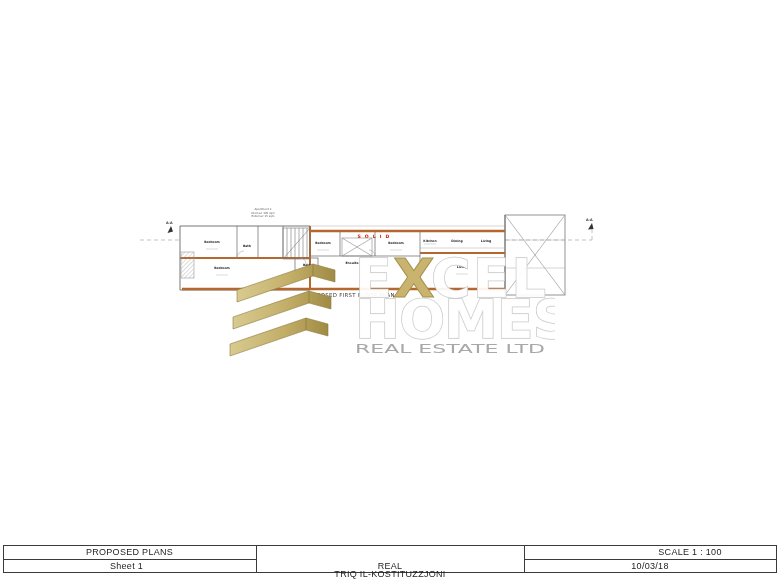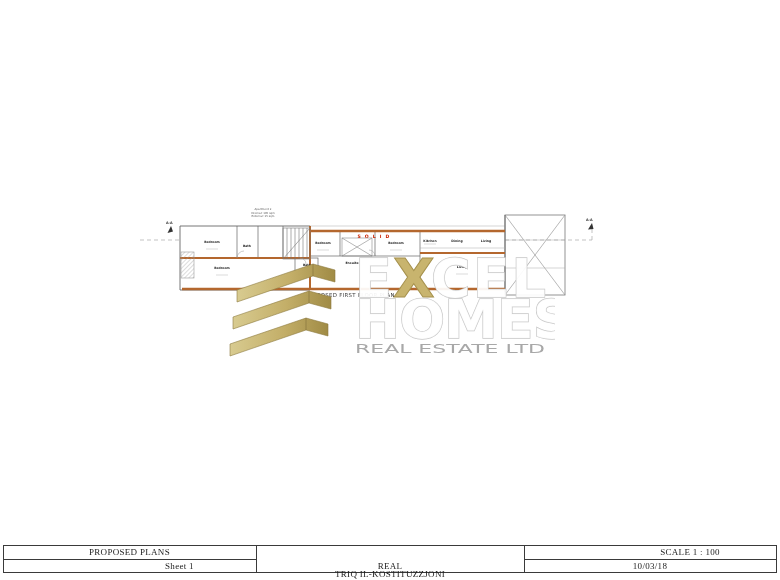--- a/index.html
+++ b/index.html
@@ -4,21 +4,21 @@
 <style>
   html,body{margin:0;padding:0;background:#ffffff;}
   #canvas{
     position:relative;width:780px;height:580px;background:#ffffff;overflow:hidden;
     font-family:"Liberation Sans",sans-serif;
   }
   .abs{position:absolute;}
   .tb-line{position:absolute;background:#3a3a3a;}
   .tb-cell{
     position:absolute;display:flex;align-items:center;justify-content:center;
-    font-family:Liberation Serif, serif;font-size:9px;color:#1d1d1d;letter-spacing:0.3px;
+    font-family:Liberation Sans, sans-serif;font-size:9px;color:#1d1d1d;letter-spacing:0.3px;
   }
   svg text{font-family:"DejaVu Sans","Liberation Sans",sans-serif;}
   .plan-label{fill:#222222;font-size:3.1px;}
   .dim-mark{stroke:#b5b5b5;stroke-width:0.5;}
   .wm-letter{font-weight:bold;font-size:54px;paint-order:stroke;
     stroke:#c8c8c8;stroke-width:1.4px;fill:rgba(255,255,255,0.93);}
 </style>
 </head>
 <body>
 
@@ -168,21 +168,21 @@
     <div class="tb-line" style="left:3px;top:545px;width:774px;height:1px;"></div>
     <div class="tb-line" style="left:3px;top:572px;width:774px;height:1px;"></div>
     <div class="tb-line" style="left:3px;top:559px;width:253px;height:1px;"></div>
     <div class="tb-line" style="left:524px;top:559px;width:253px;height:1px;"></div>
     <div class="tb-line" style="left:3px;top:545px;width:1px;height:28px;"></div>
     <div class="tb-line" style="left:256px;top:545px;width:1px;height:28px;"></div>
     <div class="tb-line" style="left:524px;top:545px;width:1px;height:28px;"></div>
     <div class="tb-line" style="left:776px;top:545px;width:1px;height:28px;"></div>
 
     <div class="tb-cell" style="left:3px;top:545px;width:253px;height:14px;">PROPOSED PLANS</div>
-    <div class="tb-cell" style="left:11px;top:559px;width:253px;height:13px;padding-left:42px;">Sheet 1</div>
+    <div class="tb-cell" style="left:0;top:559px;width:253px;height:13px;">Sheet 1</div>
 
     <div class="tb-cell" style="left:256px;top:568px;width:268px;height:12px;">TRIQ IL-KOSTITUZZJONI</div>
     <div class="tb-cell" style="left:256px;top:559px;width:268px;height:13px;">REAL</div>
 
     <div class="tb-cell" style="left:524px;top:545px;width:252px;height:14px;padding-left:40px;">SCALE 1 : 100</div>
     <div class="tb-cell" style="left:524px;top:559px;width:252px;height:13px;">10/03/18</div>
   </div>
 
 </div>
 

